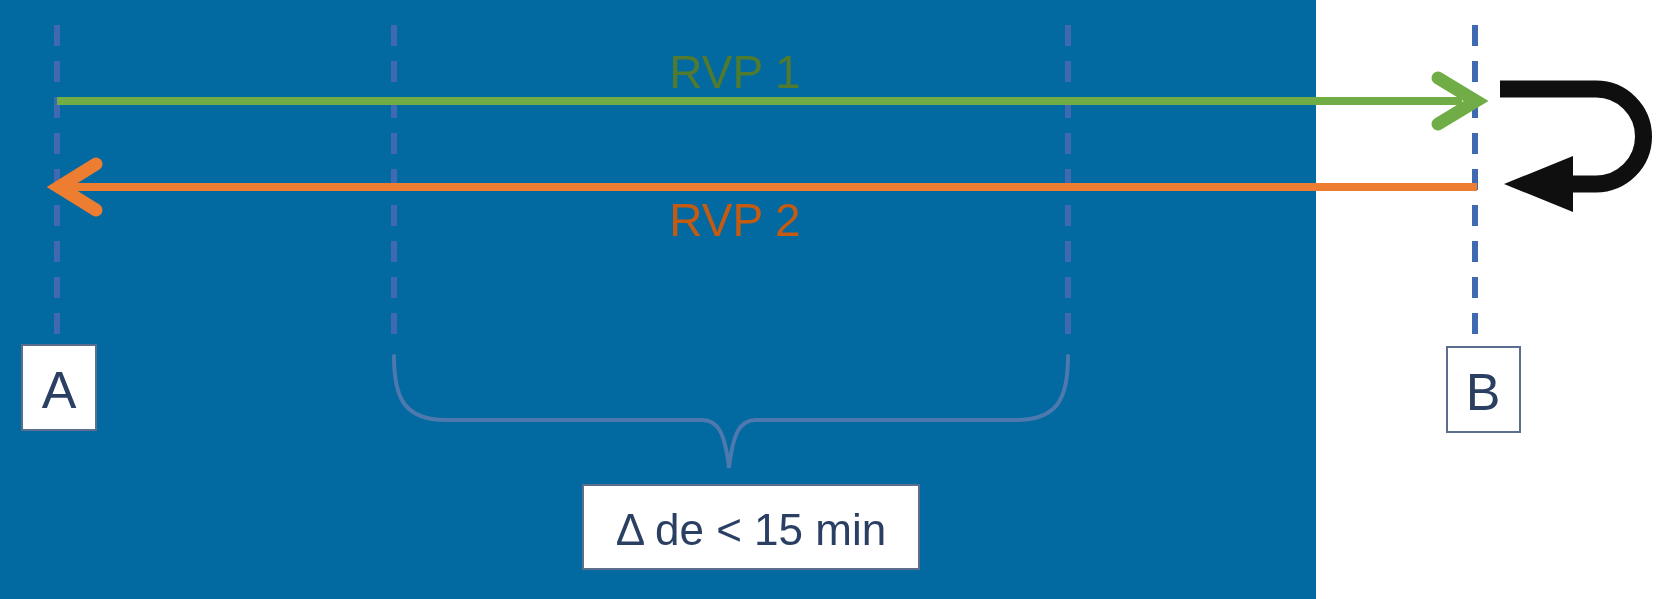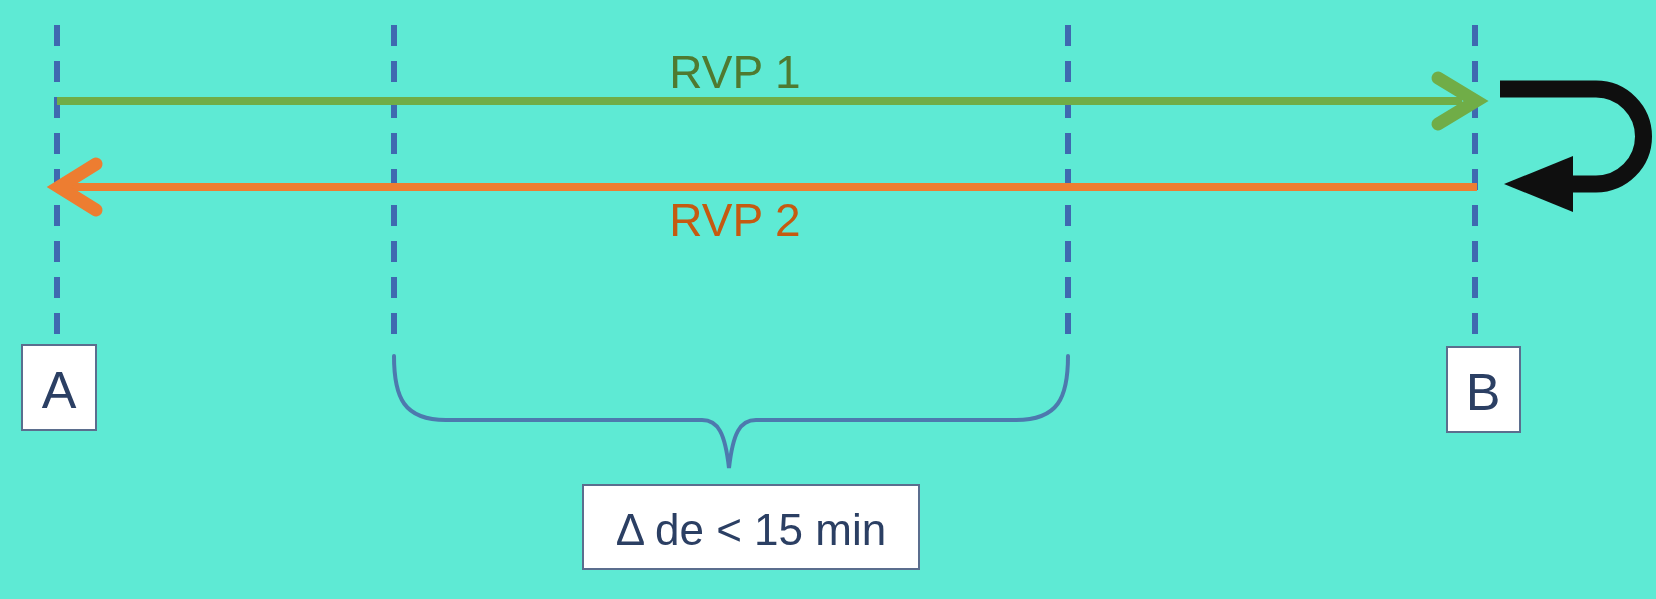--- a/index.html
+++ b/index.html
@@ -1,17 +1,17 @@
 <!DOCTYPE html>
 <html><head>
 <meta charset="utf-8">
 <style>
   html,body{margin:0;padding:0;background:#ffffff;}
   .stage{
-    width:1656px;height:599px;position:relative;background:#5eead4;
+    width:1316px;height:599px;position:relative;background:#0369a1;
     font-family:"Liberation Sans", sans-serif;
   }
   svg{display:block}
   text{font-family:"Liberation Sans", sans-serif;}
 </style>
 </head>
 <body>
 
 <div class="stage">
   <svg viewBox="0 0 1656 599" width="1656" height="599">

